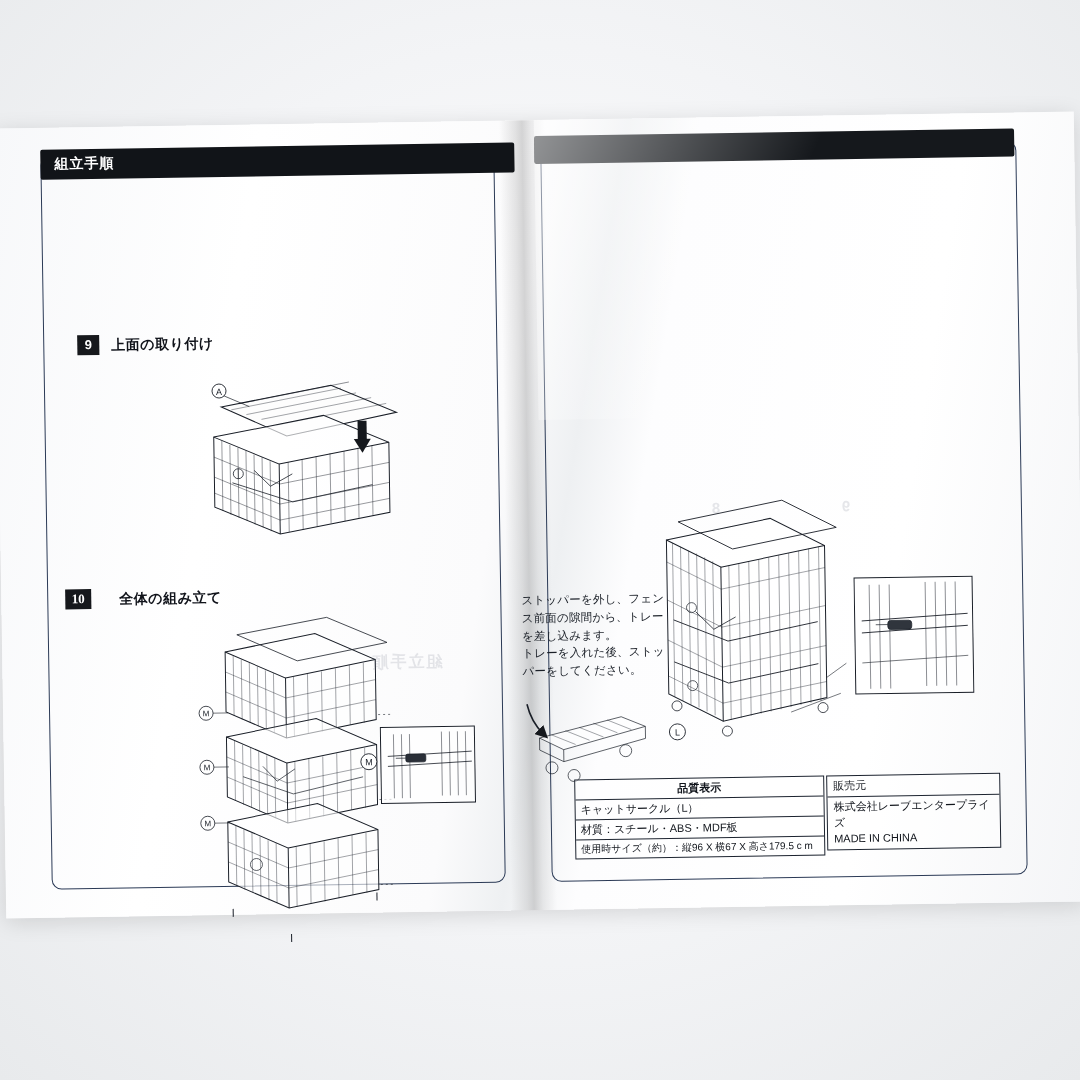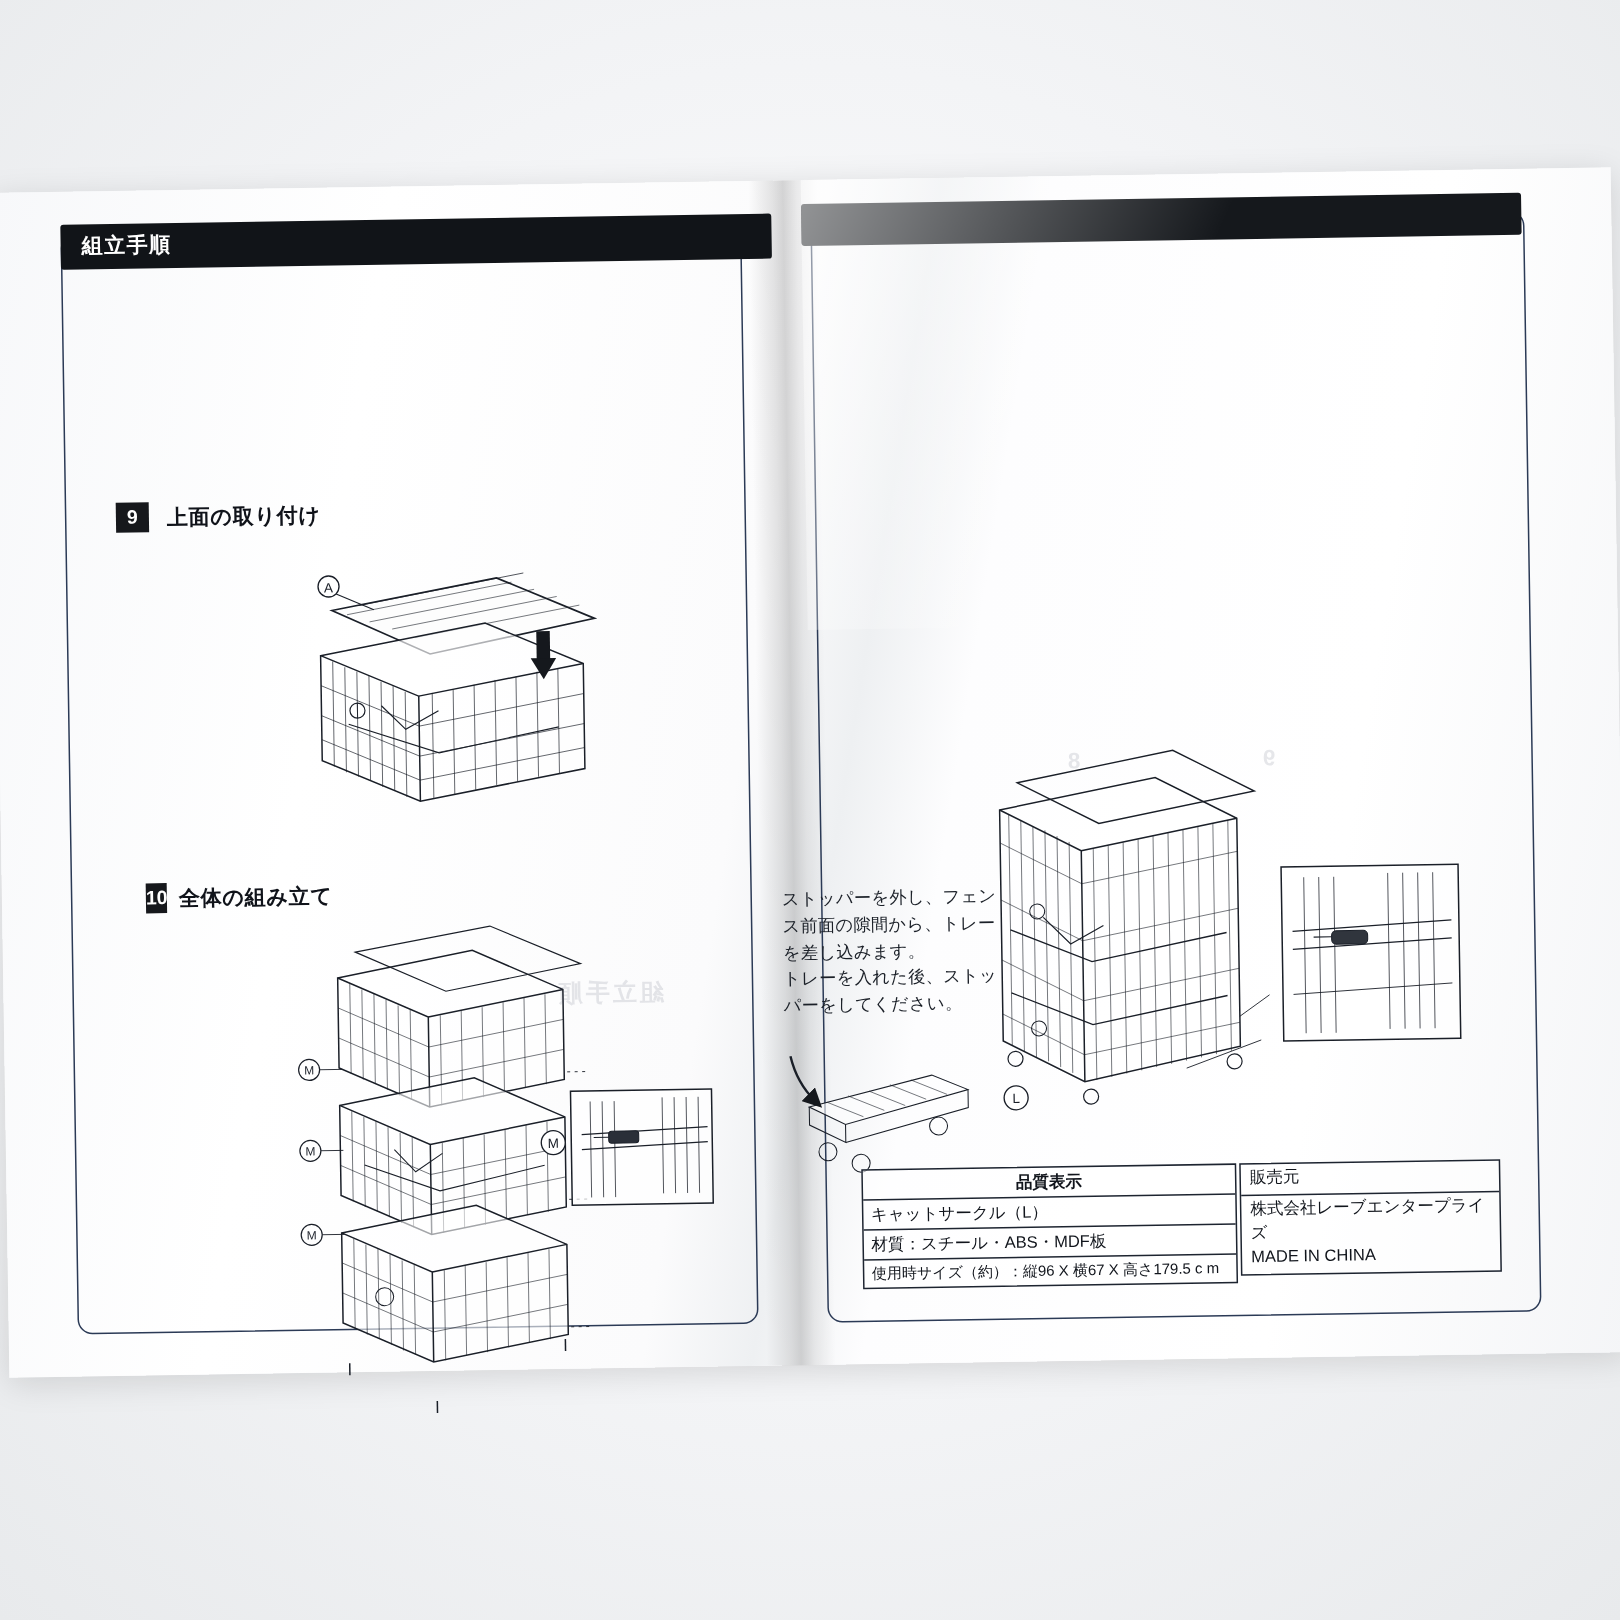--- a/index.html
+++ b/index.html
@@ -160,21 +160,21 @@
             <path d="M33 21 L58 32" stroke="#1a1f28" stroke-width=".7" fill="none"></path>
           </g>
 
           <g fill="#15181d">
             <rect x="166" y="48" width="9" height="20"></rect>
             <path d="M162 66 L179 66 L170.5 80 Z"></path>
           </g>
         </svg>
       </div>
 
-      <div class="stepnum" style="left:78px;top:462px;width:14px;">10</div>
+      <div class="stepnum" style="left:46px;top:462px;width:26px;font-family:Liberation Serif, serif;">10</div>
       <div class="steptitle" style="left:100px;top:464px;">全体の組み立て</div>
 
       <div class="dwg" style="left:175px;top:492px;">
         <svg width="210" height="330" viewBox="0 0 210 330">
           <g stroke="#1a1f28" fill="none" stroke-width="1">
 
             <g>
 
               <path d="M30 35 L120 18 L180 45 L180 105 L90 122 L30 95 Z" fill="#fff" fill-opacity=".6"></path>
               <path d="M30 35 L90 62 L90 122"></path>

